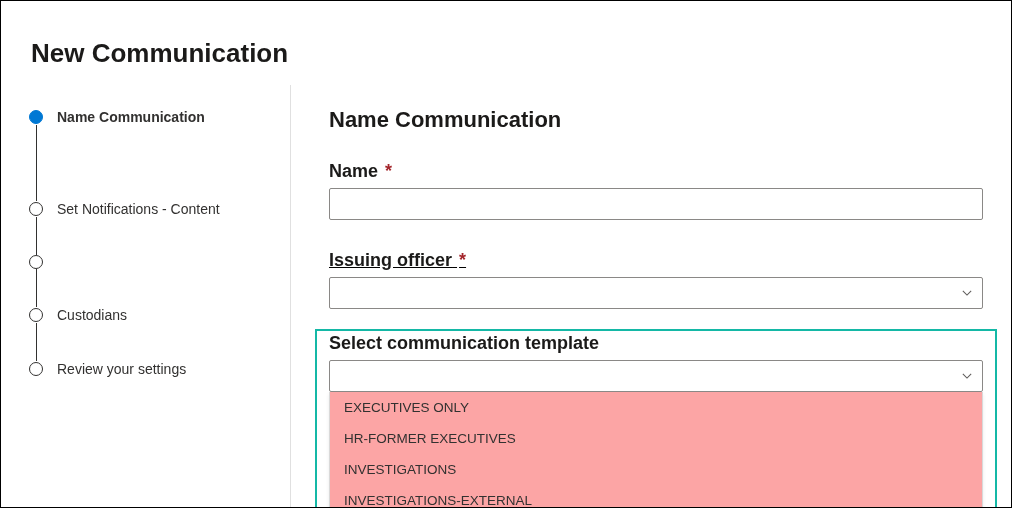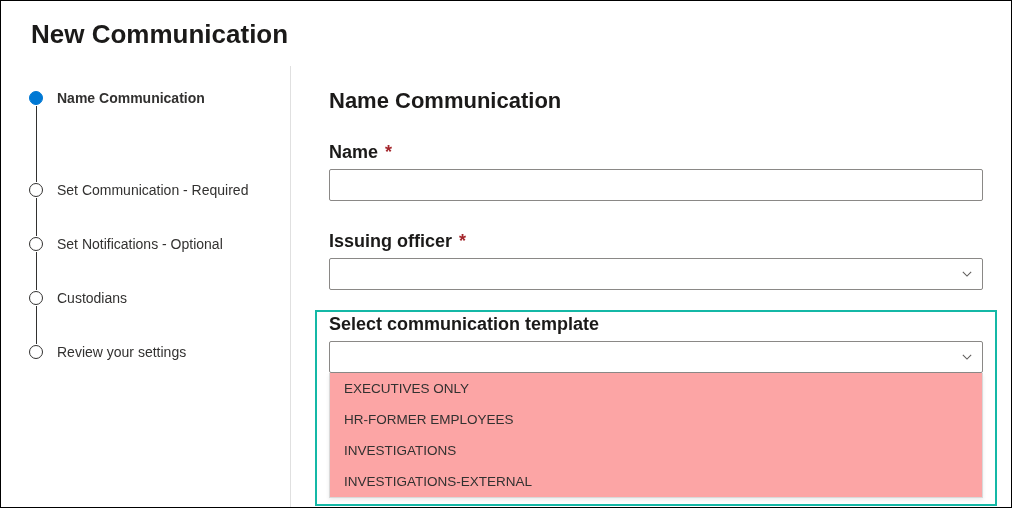--- a/index.html
+++ b/index.html
@@ -14,20 +14,21 @@
       border: 1px solid #000;
       background: #fff;
       position: relative;
       overflow: hidden;
     }
     .page-title {
       font-size: 26px;
       font-weight: 700;
       color: #1b1a19;
       padding: 18px 0 16px 30px;
+      margin-top: 19px;
     }
     .content-wrap {
       display: flex;
       height: calc(100% - 64px);
     }
     .sidebar {
       width: 290px;
       border-right: 1px solid #e0e0e0;
       padding-top: 24px;
       padding-left: 28px;
@@ -111,20 +112,21 @@
       display: inline-block;
     }
     .chevron svg {
       display: block;
     }
     .field-block-name {
       margin-bottom: 30px;
     }
     .field-block-officer {
       margin-bottom: 20px;
+      text-decoration: underline;
     }
     .highlight-box {
       border: 2px solid #14b8a6;
       padding: 2px 12px 6px 12px;
       margin-left: -14px;
       margin-right: -14px;
     }
     .highlight-box .field-label {
       margin-bottom: 6px;
     }
@@ -156,26 +158,25 @@
 
   <div class="sidebar">
     <div class="step active">
       <div class="indicator"></div>
       <div class="label">Name Communication</div>
     </div>
     <div class="connector"></div>
     <div class="connector"></div>
     <div class="step">
       <div class="indicator"></div>
-      <div class="label">Set Communication - Required</div>
-    </div>
-    <div class="connector"></div>
-    <div class="step">
-      <div class="indicator"></div>
-      <div class="label">Set Notifications - Optional</div>
+      <div class="label">Set Notifications - Content</div>
+    </div>
+    <div class="connector"></div>
+    <div class="step">
+      <div class="indicator"></div>
     </div>
     <div class="connector"></div>
     <div class="step">
       <div class="indicator"></div>
       <div class="label">Custodians</div>
     </div>
     <div class="connector"></div>
     <div class="step">
       <div class="indicator"></div>
       <div class="label">Review your settings</div>
@@ -212,21 +213,21 @@
       <div class="dropdown-wrap">
         <div class="select-box open">
           <span class="chevron">
             <svg viewBox="0 0 12 12" width="10" height="10">
                 <path d="M1 3.5 L6 8.5 L11 3.5" fill="none" stroke="#605e5c" stroke-width="1.3"></path>
               </svg>
           </span>
         </div>
         <div class="options-panel">
           <div class="option">EXECUTIVES ONLY</div>
-          <div class="option">HR-FORMER EMPLOYEES</div>
+          <div class="option">HR-FORMER EXECUTIVES</div>
           <div class="option">INVESTIGATIONS</div>
           <div class="option">INVESTIGATIONS-EXTERNAL</div>
         </div>
       </div>
     </div>
 
   </div>
 </div>
 
 </body></html>

